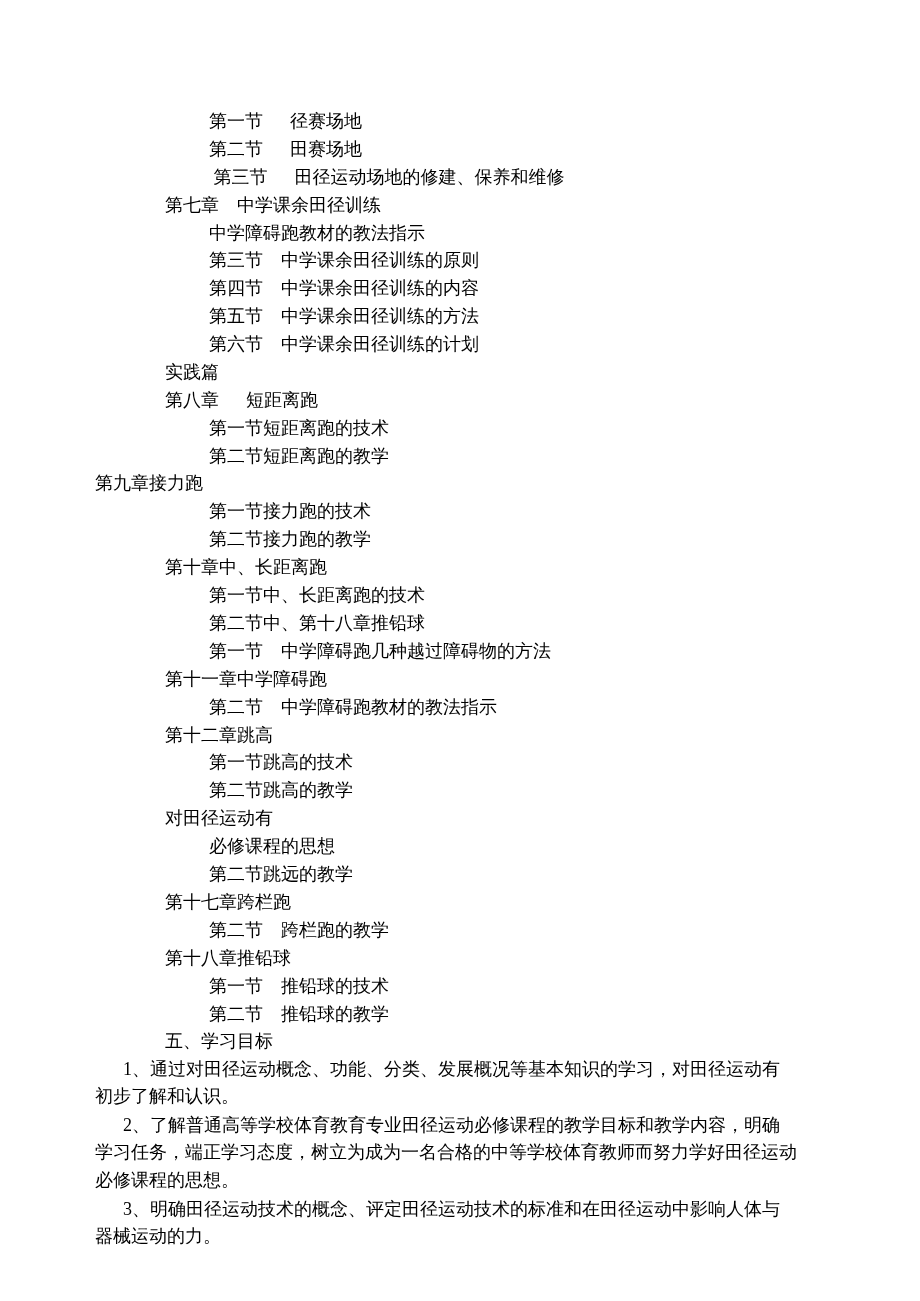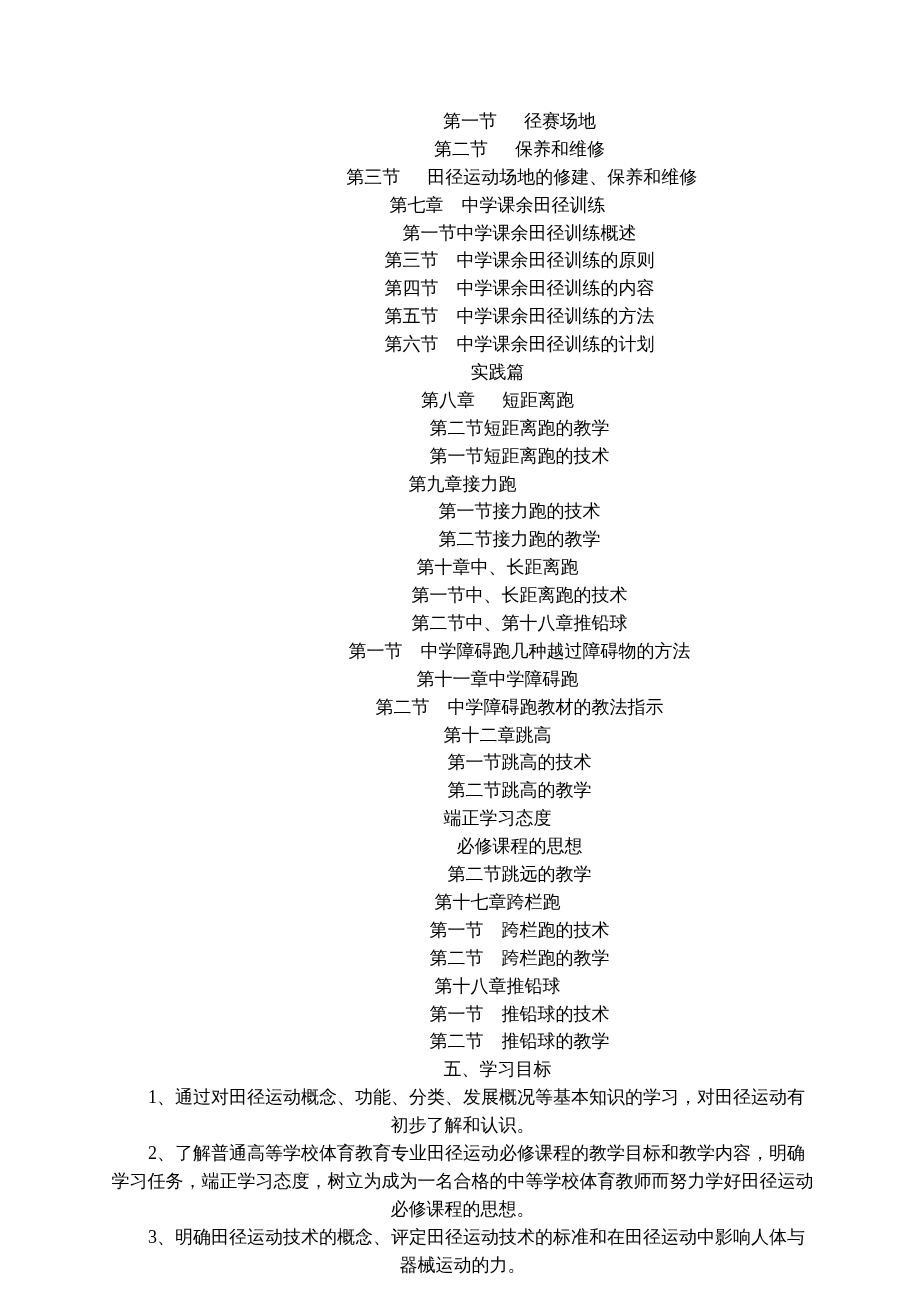--- a/index.html
+++ b/index.html
@@ -12,61 +12,59 @@
     line-height: 1.55;
   }
   .page {
     width: 920px;
     min-height: 1301px;
     box-sizing: border-box;
     padding: 108px 90px 80px 95px;
   }
   .line {
     white-space: pre;
-    text-align: center;
   }
-  .indent-0 { padding-left: 0px; }
+  .indent-0 { padding-left: 0px; font-family: Liberation Mono, monospace; }
   .indent-1 { padding-left: 28px; }
   .indent-2 { padding-left: 70px; }
   .indent-3 { padding-left: 114px; }
 </style>
 </head>
 <body>
 
 <div class="page" id="page-root">
     <div class="line indent-3">第一节      径赛场地</div>
-    <div class="line indent-3">第二节      保养和维修</div>
+    <div class="line indent-3">第二节      田赛场地</div>
     <div class="line indent-3"> 第三节      田径运动场地的修建、保养和维修</div>
     <div class="line indent-2">第七章    中学课余田径训练</div>
-    <div class="line indent-3">第一节中学课余田径训练概述</div>
+    <div class="line indent-3">中学障碍跑教材的教法指示</div>
     <div class="line indent-3">第三节    中学课余田径训练的原则</div>
     <div class="line indent-3">第四节    中学课余田径训练的内容</div>
     <div class="line indent-3">第五节    中学课余田径训练的方法</div>
     <div class="line indent-3">第六节    中学课余田径训练的计划</div>
     <div class="line indent-2">实践篇</div>
     <div class="line indent-2">第八章      短距离跑</div>
+    <div class="line indent-3">第一节短距离跑的技术</div>
     <div class="line indent-3">第二节短距离跑的教学</div>
-    <div class="line indent-3">第一节短距离跑的技术</div>
     <div class="line indent-0">第九章接力跑</div>
     <div class="line indent-3">第一节接力跑的技术</div>
     <div class="line indent-3">第二节接力跑的教学</div>
     <div class="line indent-2">第十章中、长距离跑</div>
     <div class="line indent-3">第一节中、长距离跑的技术</div>
     <div class="line indent-3">第二节中、第十八章推铅球</div>
     <div class="line indent-3">第一节    中学障碍跑几种越过障碍物的方法</div>
     <div class="line indent-2">第十一章中学障碍跑</div>
     <div class="line indent-3">第二节    中学障碍跑教材的教法指示</div>
     <div class="line indent-2">第十二章跳高</div>
     <div class="line indent-3">第一节跳高的技术</div>
     <div class="line indent-3">第二节跳高的教学</div>
-    <div class="line indent-2">端正学习态度</div>
+    <div class="line indent-2">对田径运动有</div>
     <div class="line indent-3">必修课程的思想</div>
     <div class="line indent-3">第二节跳远的教学</div>
     <div class="line indent-2">第十七章跨栏跑</div>
-    <div class="line indent-3">第一节    跨栏跑的技术</div>
     <div class="line indent-3">第二节    跨栏跑的教学</div>
     <div class="line indent-2">第十八章推铅球</div>
     <div class="line indent-3">第一节    推铅球的技术</div>
     <div class="line indent-3">第二节    推铅球的教学</div>
     <div class="line indent-2">五、学习目标</div>
     <div class="line indent-1">1、通过对田径运动概念、功能、分类、发展概况等基本知识的学习，对田径运动有</div>
     <div class="line indent-0">初步了解和认识。</div>
     <div class="line indent-1">2、了解普通高等学校体育教育专业田径运动必修课程的教学目标和教学内容，明确</div>
     <div class="line indent-0">学习任务，端正学习态度，树立为成为一名合格的中等学校体育教师而努力学好田径运动</div>
     <div class="line indent-0">必修课程的思想。</div>

